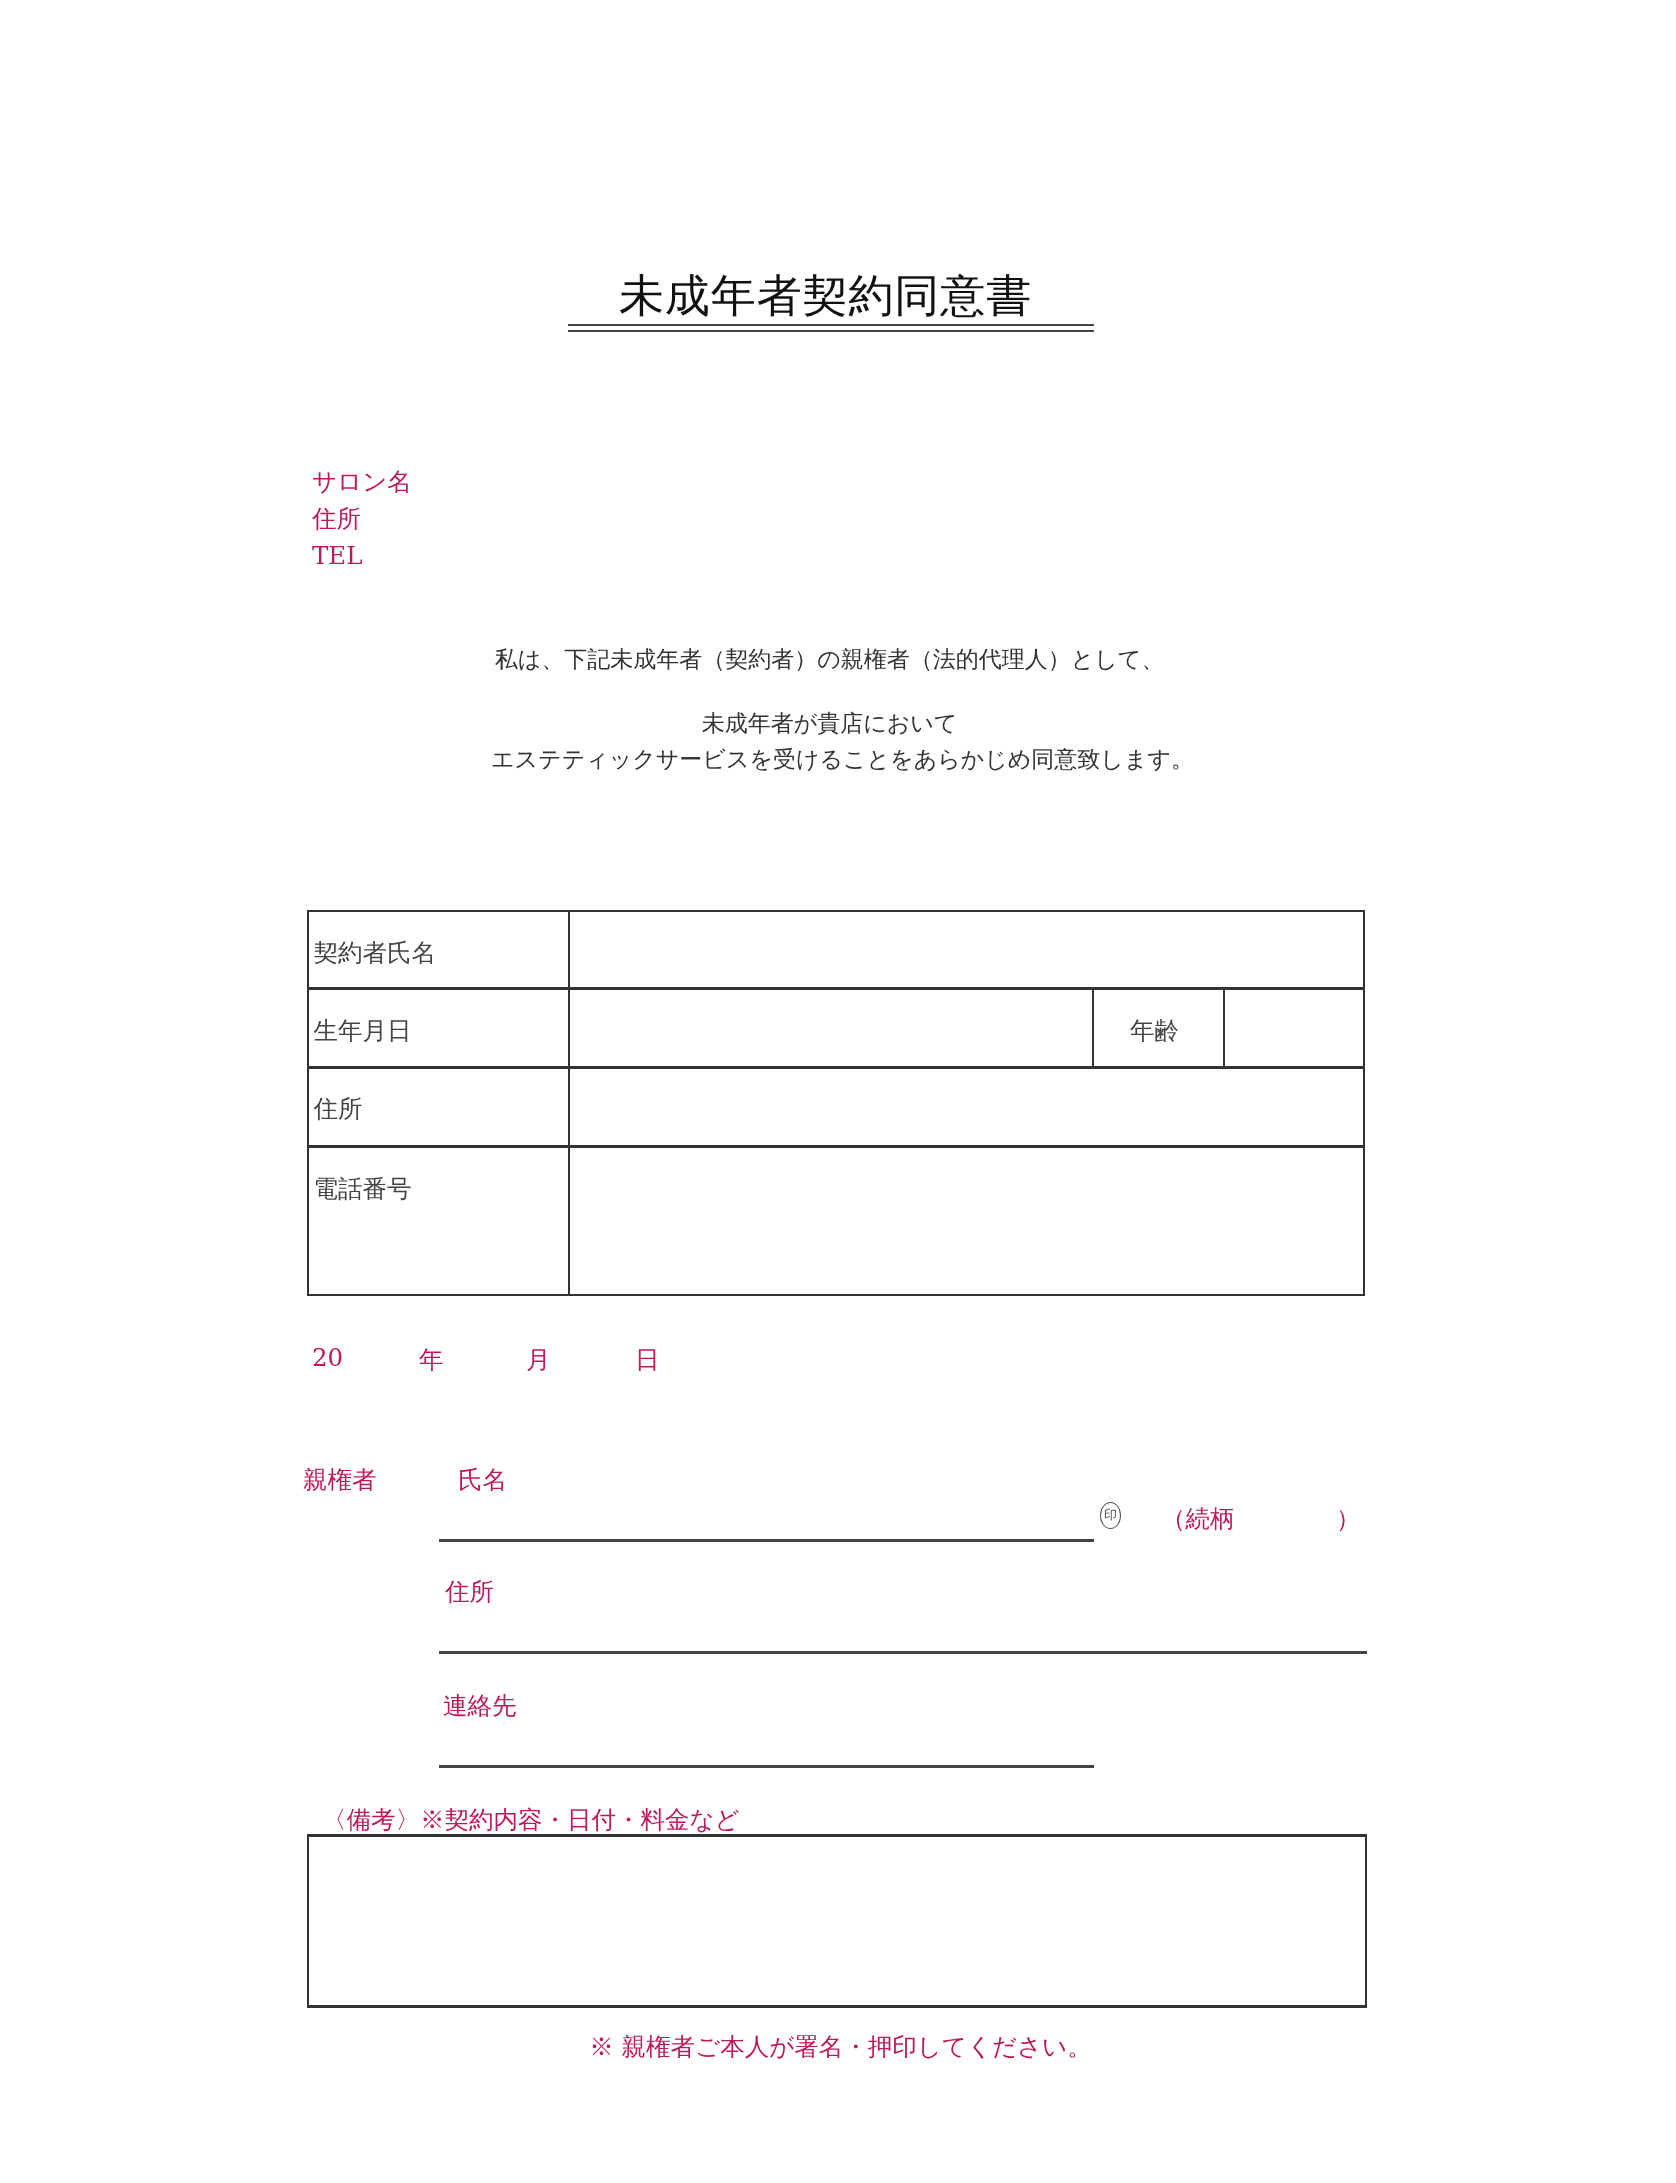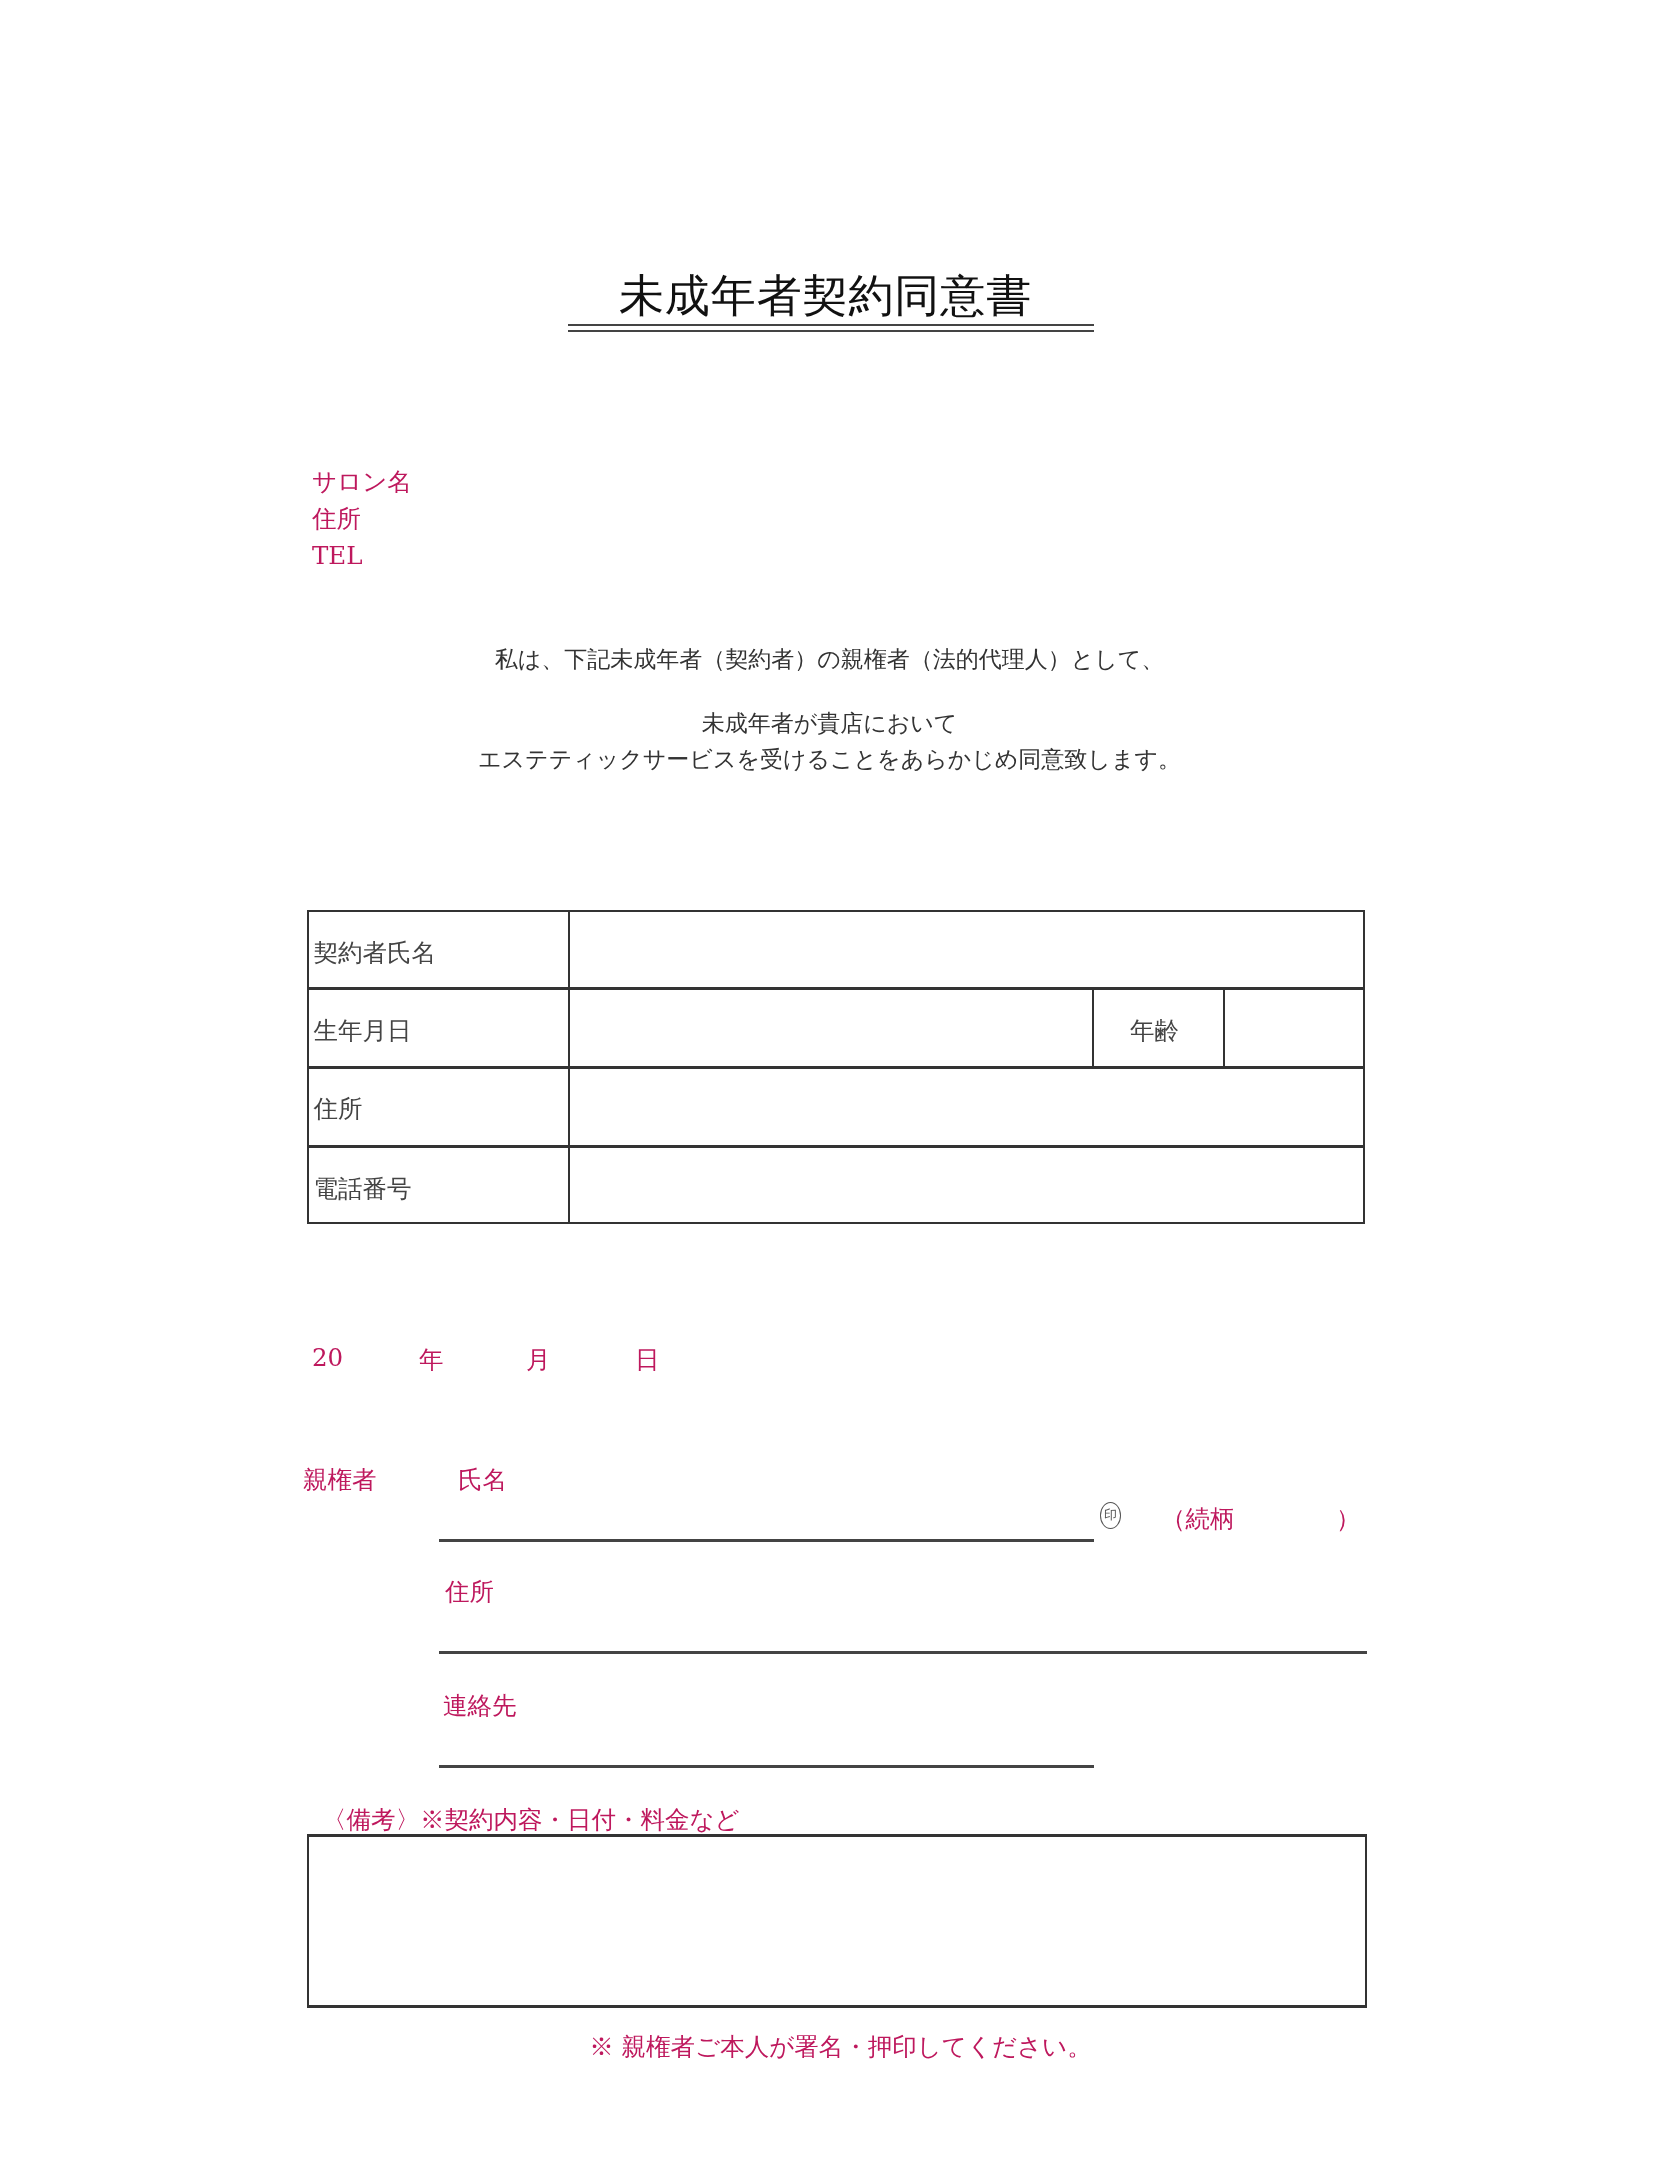--- a/index.html
+++ b/index.html
@@ -4,42 +4,42 @@
 <style>
   html, body { margin:0; padding:0; background:#ffffff; }
   body { width:1677px; height:2393px; position:relative; overflow:hidden;
          font-family:"DejaVu Serif","Liberation Serif",serif; color:#333; }
   .abs { position:absolute; white-space:nowrap; }
   .title { left:0; width:1651px; top:266px; text-align:center; font-family:"DejaVu Sans","Liberation Sans",sans-serif;
            font-size:45px; color:#111; letter-spacing:0.9px; }
   .title-rule { position:absolute; left:568px; width:526px; height:2.2px; background:#444; }
   .lbl { font-size:24.5px; color:#be185d; }
   .stmt { left:0; width:1659px; text-align:center; font-size:23px; color:#333; font-family:"DejaVu Sans","Liberation Sans",sans-serif; }
-  .tbl { position:absolute; left:307px; top:910px; width:1058px; height:314px; border:2.6px solid #333; box-sizing:border-box;padding-left:34px; }
+  .tbl { position:absolute; left:307px; top:910px; width:1058px; height:386px; border:2.6px solid #333; box-sizing:border-box;padding-left:34px; }
   .hline { position:absolute; height:2.6px; background:#333; }
   .vline { position:absolute; width:2.2px; background:#333; }
   .cell-lbl { position:absolute; font-size:24.5px; color:#444; font-family:"DejaVu Sans","Liberation Sans",sans-serif; }
   .uline { position:absolute; height:2.6px; background:#444; }
   .remarks { position:absolute; left:307px; top:1834px; width:1060px; height:174px; border:2.2px solid #333; border-top-width:3.1px; border-bottom-width:3.1px; box-sizing:border-box; }
   .seal { display:inline-block; width:19px; height:24.5px; border:1.7px solid #555; border-radius:50%; font-size:13px; line-height:24.5px; text-align:center; color:#555; }
 </style>
 </head>
 <body>
 
 <div class="abs title">未成年者契約同意書</div>
 <div class="title-rule" style="top:324px;"></div>
 <div class="title-rule" style="top:330px;"></div>
 
 <div class="abs lbl" style="left:312px; top:465px;">サロン名</div>
 <div class="abs lbl" style="left:312px; top:502px;">住所</div>
 <div class="abs lbl" style="left:312px; top:541px;">TEL</div>
 
 <div class="abs stmt" style="top:644px;">私は、下記未成年者（契約者）の親権者（法的代理人）として、</div>
 <div class="abs stmt" style="top:708px;">未成年者が貴店において</div>
-<div class="abs stmt" style="top:744px;">エステティックサービスを受けることをあらかじめ同意致します。</div>
+<div class="abs stmt" style="top:744px;padding-left:13px;">エステティックサービスを受けることをあらかじめ同意致します。</div>
 
 <div class="tbl">
 
   <div class="hline" style="left:0; right:0; top:75px;"></div>
   <div class="hline" style="left:0; right:0; top:154px;"></div>
   <div class="hline" style="left:0; right:0; top:233px;"></div>
 
   <div class="vline" style="left:259px; top:0; bottom:0;"></div>
 
   <div class="vline" style="left:783px; top:76px; height:79px;"></div>

